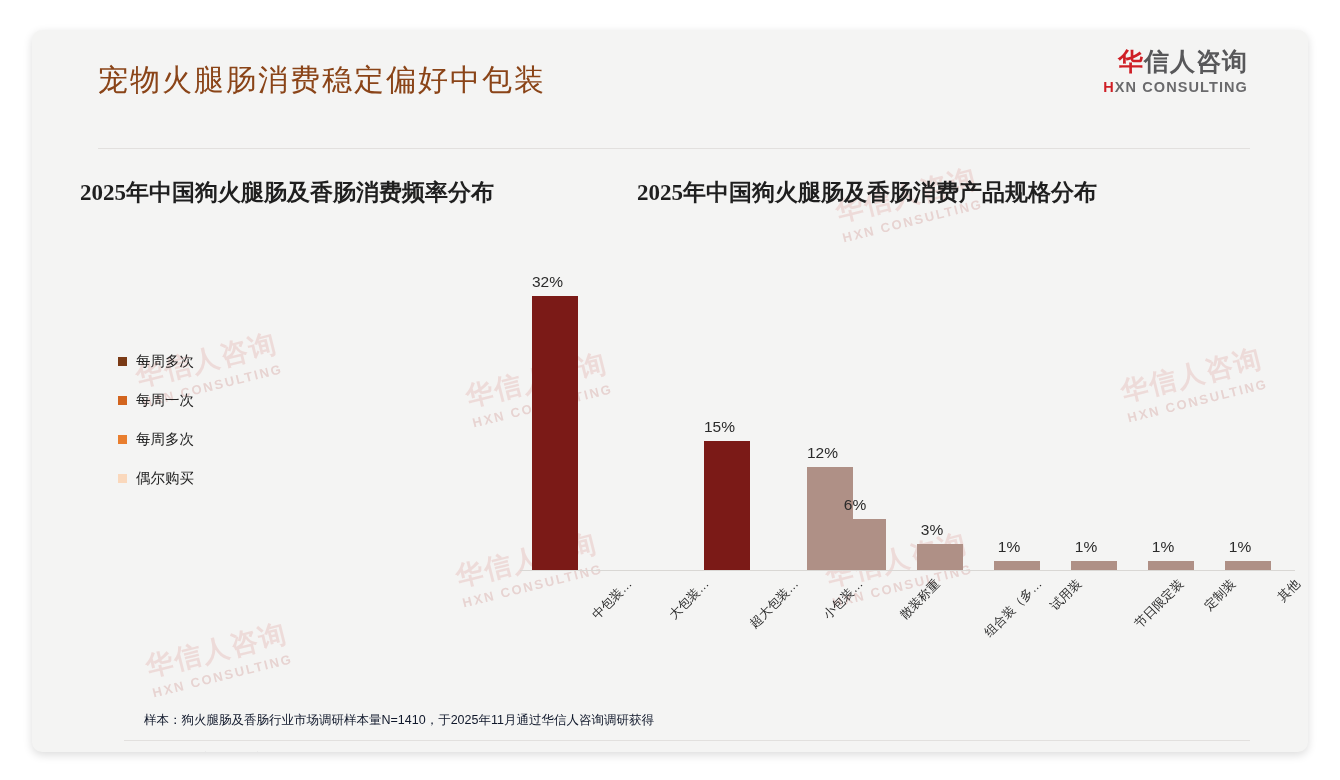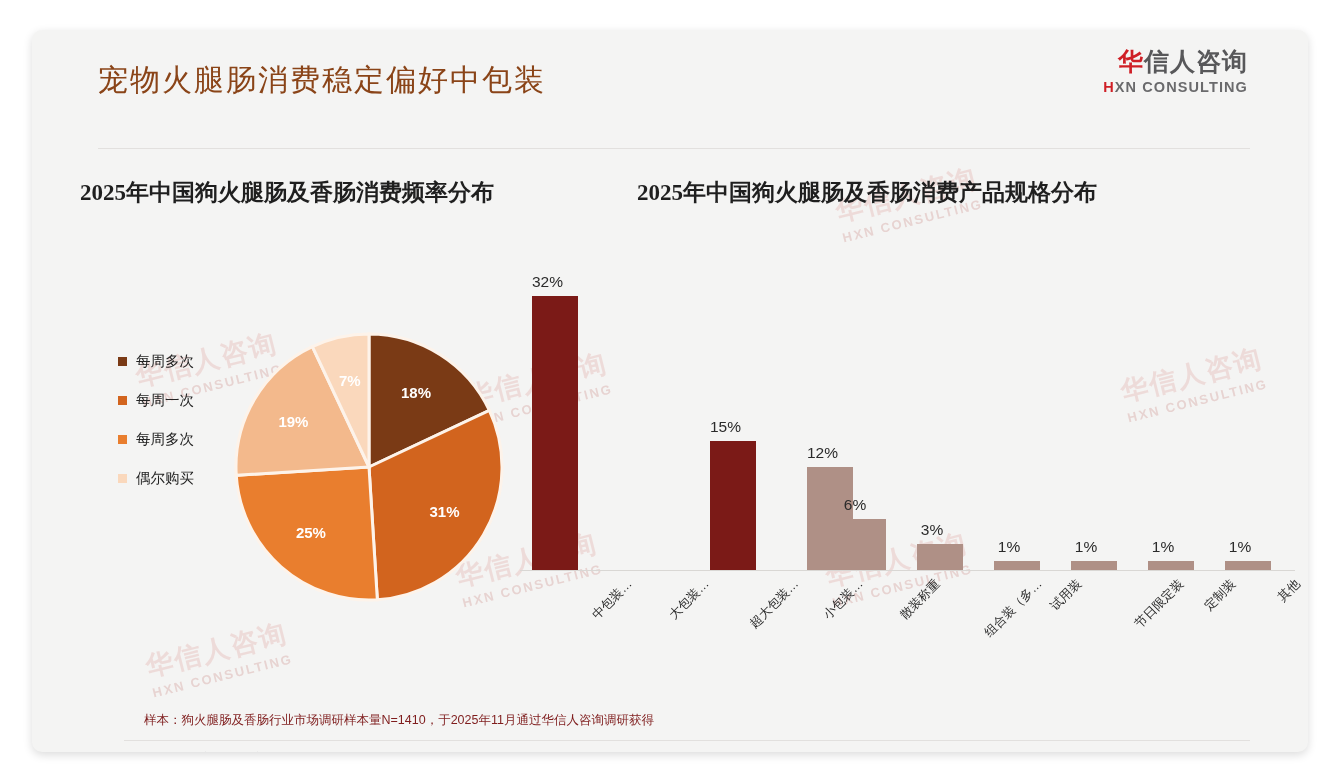--- a/index.html
+++ b/index.html
@@ -182,21 +182,21 @@
     transform-origin: right top;
     text-align: right;
   }
 
   
   #footnote {
     position: absolute;
     left: 112px;
     top: 682px;
     font-size: 12.5px;
-    color: #7f1d1d;
+    color: #0f172a;
     white-space: nowrap;
   }
   #footer-rule {
     position: absolute;
     left: 92px;
     right: 58px;
     top: 710px;
     height: 1px;
     background: #e2e0de;
   }
@@ -282,43 +282,29 @@
         </div>
         <div class="legend-row">
           <span class="legend-swatch" style="background: rgb(233, 126, 46);"></span>
           <span class="legend-label">每周多次</span>
         </div>
         <div class="legend-row">
           <span class="legend-swatch" style="background: rgb(250, 216, 188);"></span>
           <span class="legend-label">偶尔购买</span>
         </div>
       </div>
-    <div id="pie-wrap">
-      <svg id="pie-svg" width="270" height="270" viewBox="0 0 270 270">
-          <path d="M 135 135 L 135 2 A 133 133 0 0 1 255.3419979779806 78.37135422184534 Z" fill="#7a3a15" stroke="#fdf3ea" stroke-width="3"></path>
-          <path d="M 135 135 L 255.3419979779806 78.37135422184534 A 133 133 0 0 1 143.3511390973987 267.73755488096015 Z" fill="#d2641e" stroke="#fdf3ea" stroke-width="3"></path>
-          <path d="M 135 135 L 143.3511390973987 267.73755488096015 A 133 133 0 0 1 2.2624451190398815 143.35113909739866 Z" fill="#e97e2e" stroke="#fdf3ea" stroke-width="3"></path>
-          <path d="M 135 135 L 2.2624451190398815 143.35113909739866 A 133 133 0 0 1 78.3713542218454 14.65800202201936 Z" fill="#f3b98c" stroke="#fdf3ea" stroke-width="3"></path>
-          <path d="M 135 135 L 78.3713542218454 14.65800202201936 A 133 133 0 0 1 134.99999999999997 2 Z" fill="#fad8bc" stroke="#fdf3ea" stroke-width="3"></path>
-          <text x="182.03487606325632" y="65.88489469943312" text-anchor="middle" class="pie-pct">18%</text>
-          <text x="210.55593513040617" y="184.6836554745676" text-anchor="middle" class="pie-pct">31%</text>
-          <text x="76.95004446188986" y="205.84474969216177" text-anchor="middle" class="pie-pct">25%</text>
-          <text x="59.4440648695938" y="95.31634452543244" text-anchor="middle" class="pie-pct">19%</text>
-          <text x="115.85138627021144" y="54.33402663701676" text-anchor="middle" class="pie-pct">7%</text>
-        </svg>
-    </div>
   </div>
 
   <div id="bar-panel">
     <div id="bar-plot">
         <div class="bar-col" style="left: 12px;">
           <div class="bar-value">32%</div>
           <div class="bar-rect" style="height: 274.286px; background: rgb(123, 26, 23);"></div>
         </div>
-        <div class="bar-col" style="left: 174px; padding-left: 16px;">
+        <div class="bar-col" style="left: 168px; padding-left: 16px;">
           <div class="bar-value">15%</div>
           <div class="bar-rect" style="height: 128.571px; background: rgb(123, 26, 23);"></div>
         </div>
         <div class="bar-col" style="left: 243px; margin-left: 44px;">
           <div class="bar-value">12%</div>
           <div class="bar-rect" style="height: 102.857px; background: rgb(175, 144, 134);"></div>
         </div>
         <div class="bar-col" style="left: 320px;">
           <div class="bar-value">6%</div>
           <div class="bar-rect" style="height: 51.4286px; background: rgb(175, 144, 134);"></div>

